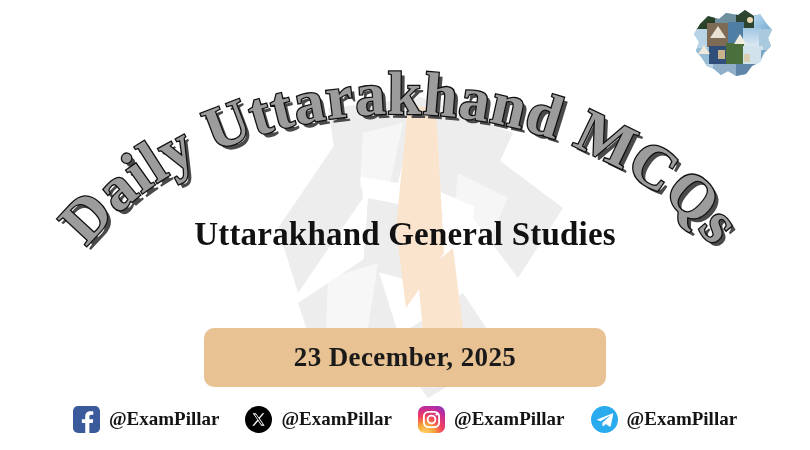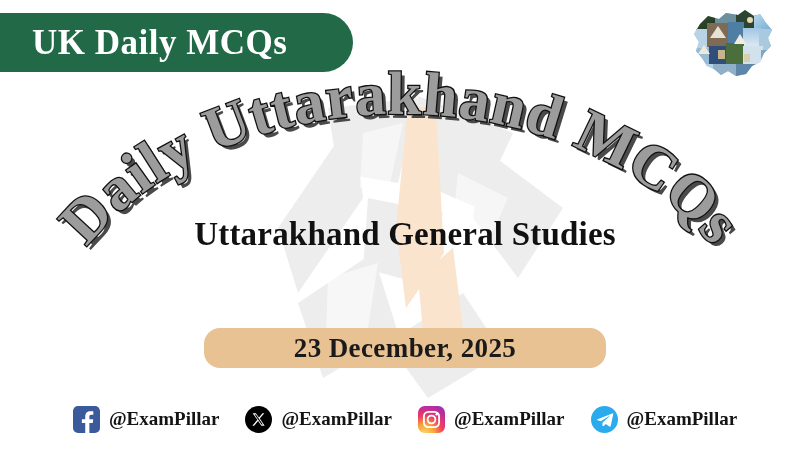--- a/index.html
+++ b/index.html
@@ -101,23 +101,23 @@
     letter-spacing: 0.2px;
     white-space: nowrap;
   }
 
   
   #date-pill {
     position: absolute;
     left: 204px;
     top: 328px;
     width: 402px;
-    height: 40px;
+    height: 59px;
     background: #e8c293;
-    border-radius: 16px;
+    border-radius: 10px;
     display: flex;
     align-items: center;
     justify-content: center;
     z-index: 6;
   }
   #date-text {
     font-family: "Liberation Serif", serif;
     font-weight: bold;
     font-size: 27px;
     color: #1a1a1a;
@@ -171,23 +171,20 @@
       <polygon points="140,28 168,30 176,175 138,230 128,150"></polygon>
       <polygon points="150,200 185,170 195,250 158,285"></polygon>
     </g>
     <g fill="#ffffff" opacity="0.55">
       <polygon points="95,55 135,45 120,115 92,110"></polygon>
       <polygon points="190,95 240,120 215,175 185,145"></polygon>
       <polygon points="60,200 110,185 100,250 58,255"></polygon>
     </g>
   </svg>
 
-  <div id="badge">
-    <span id="badge-label">UK Daily MCQs</span>
-  </div>
 
   <svg id="state-logo" viewBox="0 0 88 76" xmlns="http://www.w3.org/2000/svg">
     <defs>
       <clipPath id="ukShape">
         <path d="M12,20 L20,12 L31,15 L38,9 L50,11 L57,6 L66,12 L72,10 L78,19 L84,26
                  L80,34 L83,42 L76,49 L72,58 L64,62 L58,70 L48,72 L40,67 L33,71
                  L26,65 L19,62 L14,54 L8,47 L11,38 L6,30 Z"></path>
       </clipPath>
       <linearGradient id="sky1" x1="0" y1="0" x2="1" y2="1">
         <stop offset="0%" stop-color="#bcd9ee"></stop>

